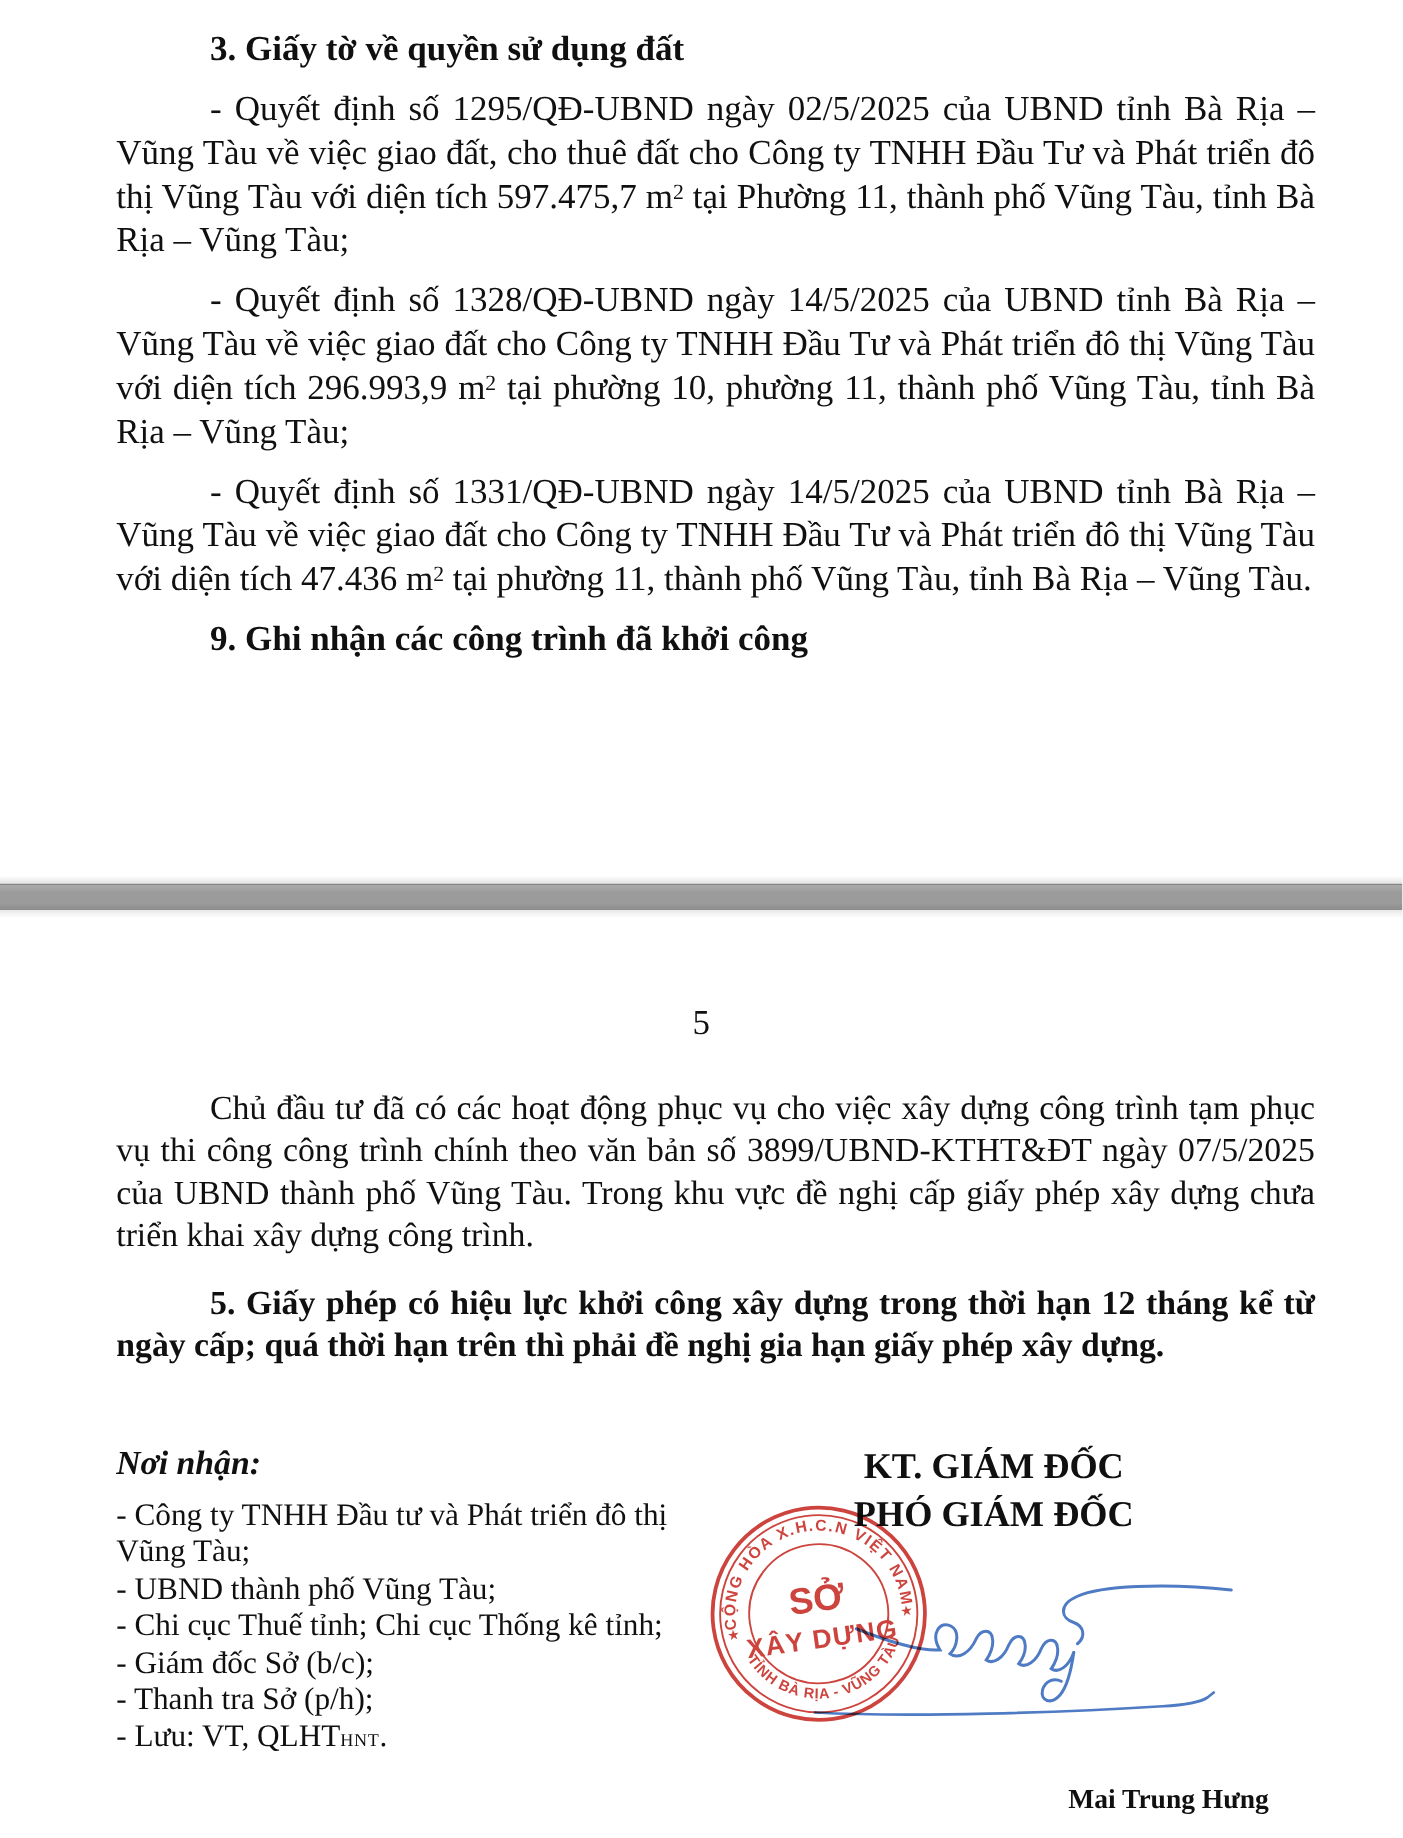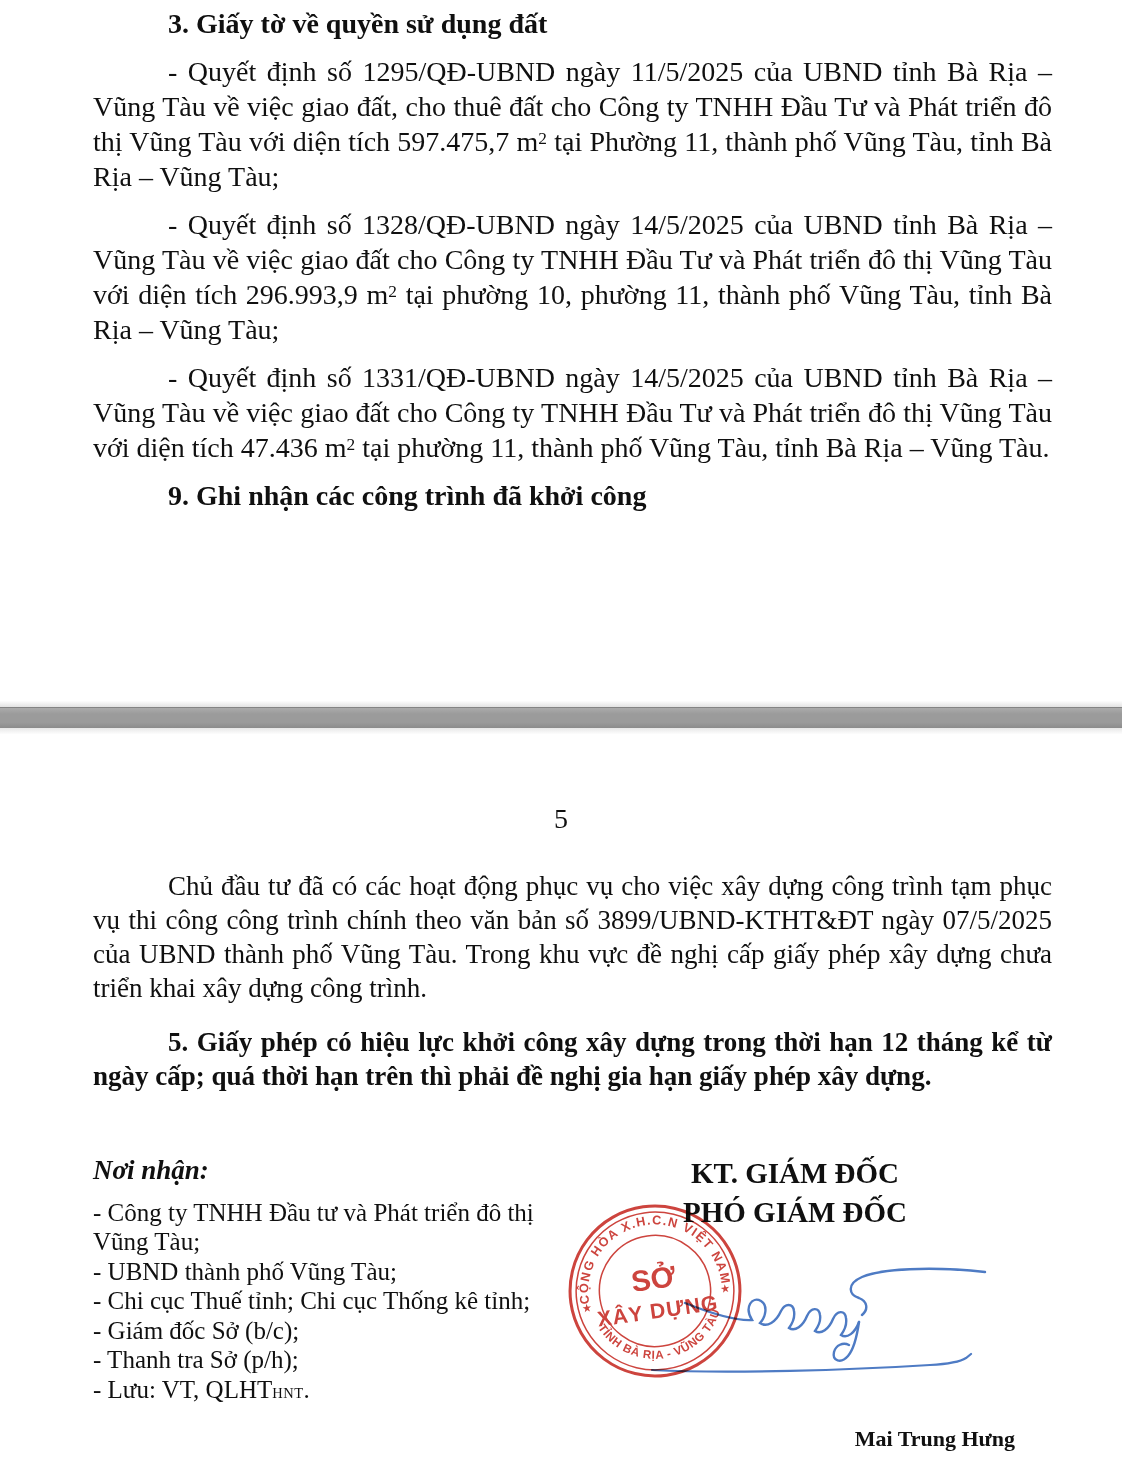--- a/index.html
+++ b/index.html
@@ -4,21 +4,21 @@
 <style>
   html,body{margin:0;padding:0;}
   body{
     width:1122px;height:1470px;background:#ffffff;position:relative;overflow:hidden;
     font-family:"Liberation Serif","DejaVu Serif",serif;color:#101010;
     -webkit-font-smoothing:antialiased;
   }
   .doc{position:absolute;inset:0;}
 
   
-  .prev-page{position:absolute;top:0;left:93px;right:70px;font-size:28px;line-height:35px;}
+  .prev-page{position:absolute;top:16px;left:93px;right:70px;font-size:28px;line-height:35px;}
   .sect-head{font-weight:700;text-indent:75px;margin:6px 0 13px;font-size:28px;}
   .sect-head.h4{margin:8px 0 0;}
   p.decision{margin:0 0 13px;text-indent:75px;text-align:justify;}
 
   sup.sq{font-size:0.62em;line-height:0;vertical-align:7px;}
   .subsm{font-size:0.58em;letter-spacing:.5px;}
 
   
   .separator{position:absolute;left:0;top:701px;width:100%;}
   .sep-top{height:6px;background:linear-gradient(180deg,#fdfdfd,#e2e2e2);}
@@ -48,21 +48,21 @@
            mix-blend-mode:multiply;}
 </style>
 </head>
 <body>
 
 <div class="doc">
 
   <section class="prev-page">
     <h3 class="sect-head">3. Giấy tờ về quyền sử dụng đất</h3>
 
-    <p class="decision"><span>- Quyết định số 1295/QĐ-UBND ngày 11/5/2025 của UBND tỉnh Bà Rịa – Vũng Tàu về việc giao đất, cho thuê đất cho Công ty TNHH Đầu Tư và Phát triển đô thị Vũng Tàu với diện tích 597.475,7 m</span><sup class="sq">2</sup><span> tại Phường 11, thành phố Vũng Tàu, tỉnh Bà Rịa – Vũng Tàu;</span></p>
+    <p class="decision"><span>- Quyết định số 1295/QĐ-UBND ngày 02/5/2025 của UBND tỉnh Bà Rịa – Vũng Tàu về việc giao đất, cho thuê đất cho Công ty TNHH Đầu Tư và Phát triển đô thị Vũng Tàu với diện tích 597.475,7 m</span><sup class="sq">2</sup><span> tại Phường 11, thành phố Vũng Tàu, tỉnh Bà Rịa – Vũng Tàu;</span></p>
 
     <p class="decision"><span>- Quyết định số 1328/QĐ-UBND ngày 14/5/2025 của UBND tỉnh Bà Rịa – Vũng Tàu về việc giao đất cho Công ty TNHH Đầu Tư và Phát triển đô thị Vũng Tàu với diện tích 296.993,9 m</span><sup class="sq">2</sup><span> tại phường 10, phường 11, thành phố Vũng Tàu, tỉnh Bà Rịa – Vũng Tàu;</span></p>
 
     <p class="decision"><span>- Quyết định số 1331/QĐ-UBND ngày 14/5/2025 của UBND tỉnh Bà Rịa – Vũng Tàu về việc giao đất cho Công ty TNHH Đầu Tư và Phát triển đô thị Vũng Tàu với diện tích 47.436 m</span><sup class="sq">2</sup><span> tại phường 11, thành phố Vũng Tàu, tỉnh Bà Rịa – Vũng Tàu.</span></p>
 
     <h3 class="sect-head h4">9. Ghi nhận các công trình đã khởi công</h3>
   </section>
 
   <div class="separator">
     <div class="sep-top"></div>

